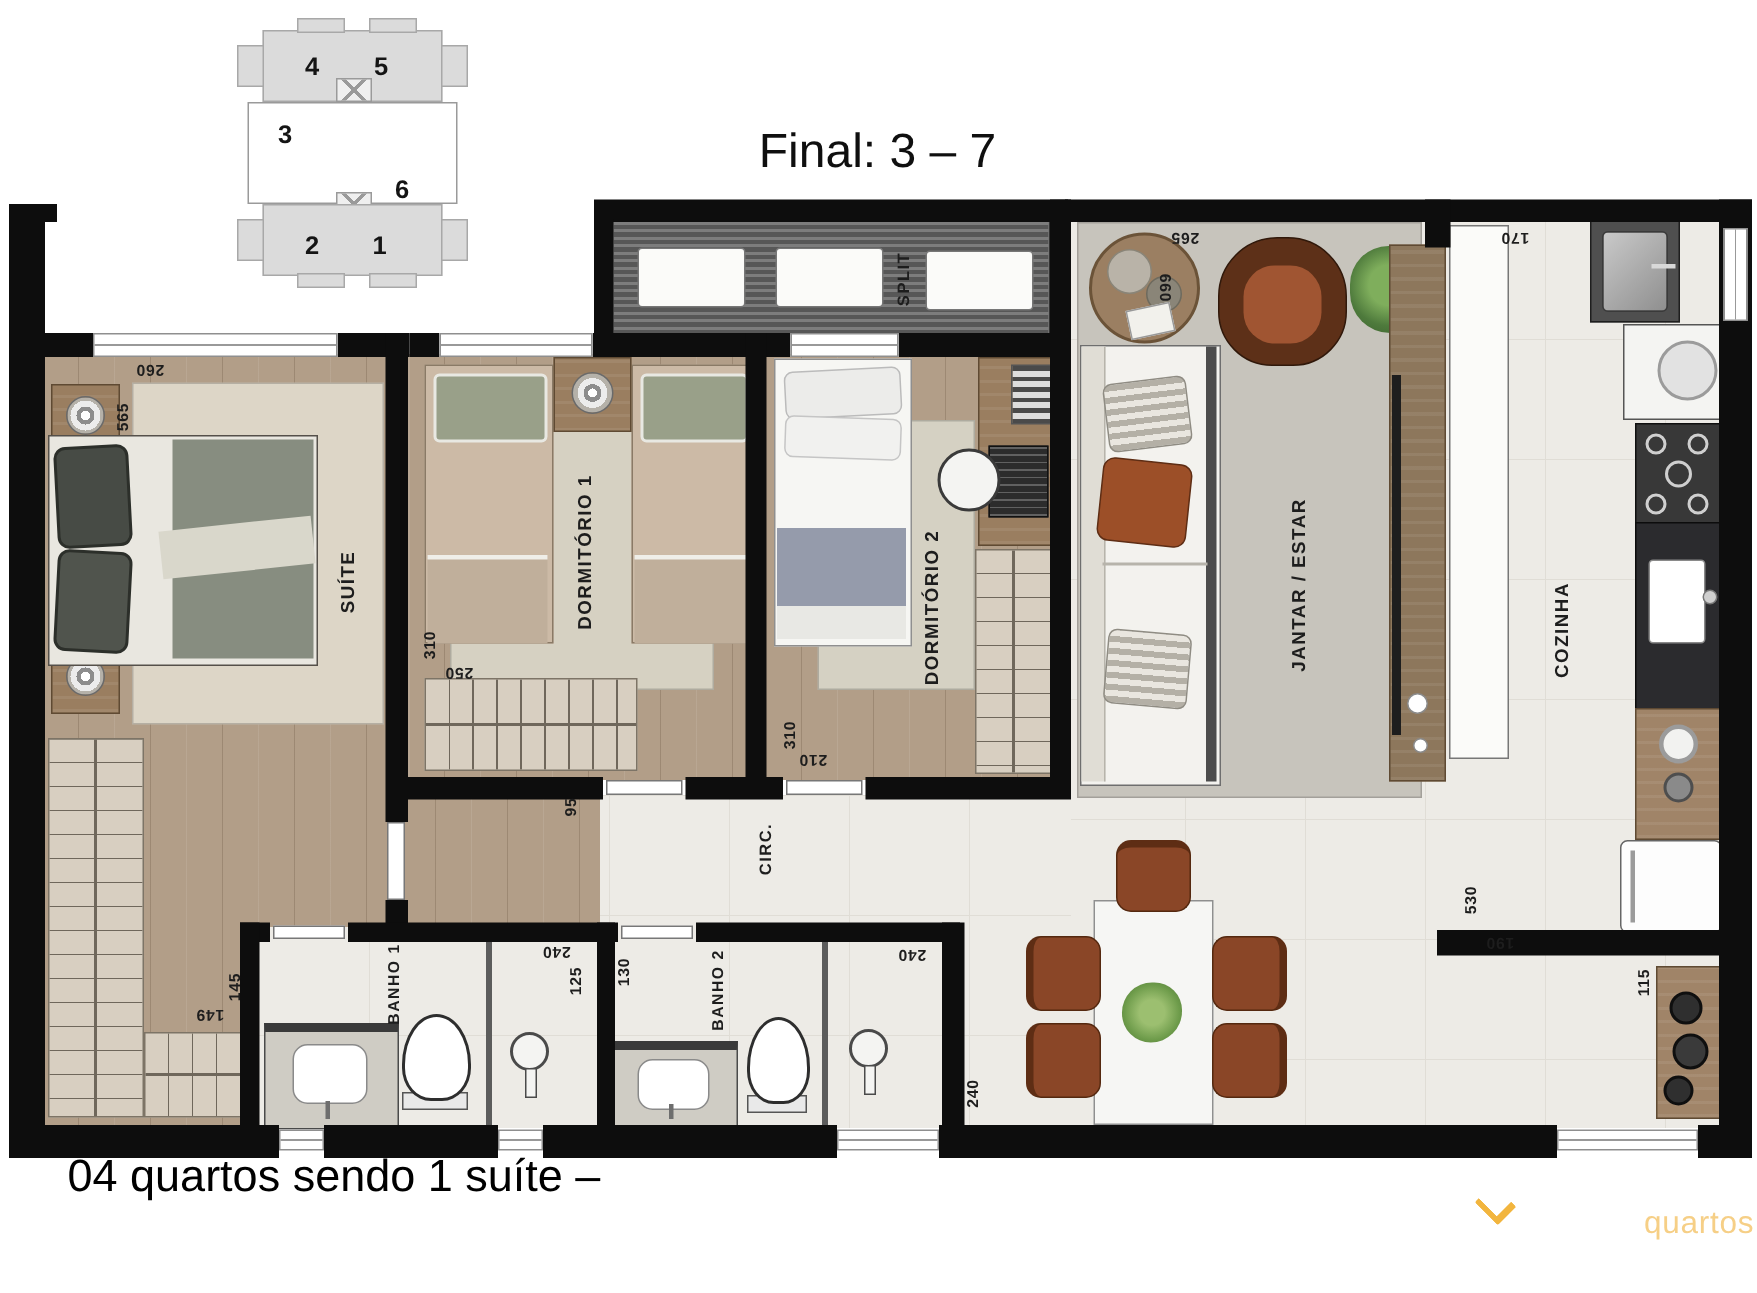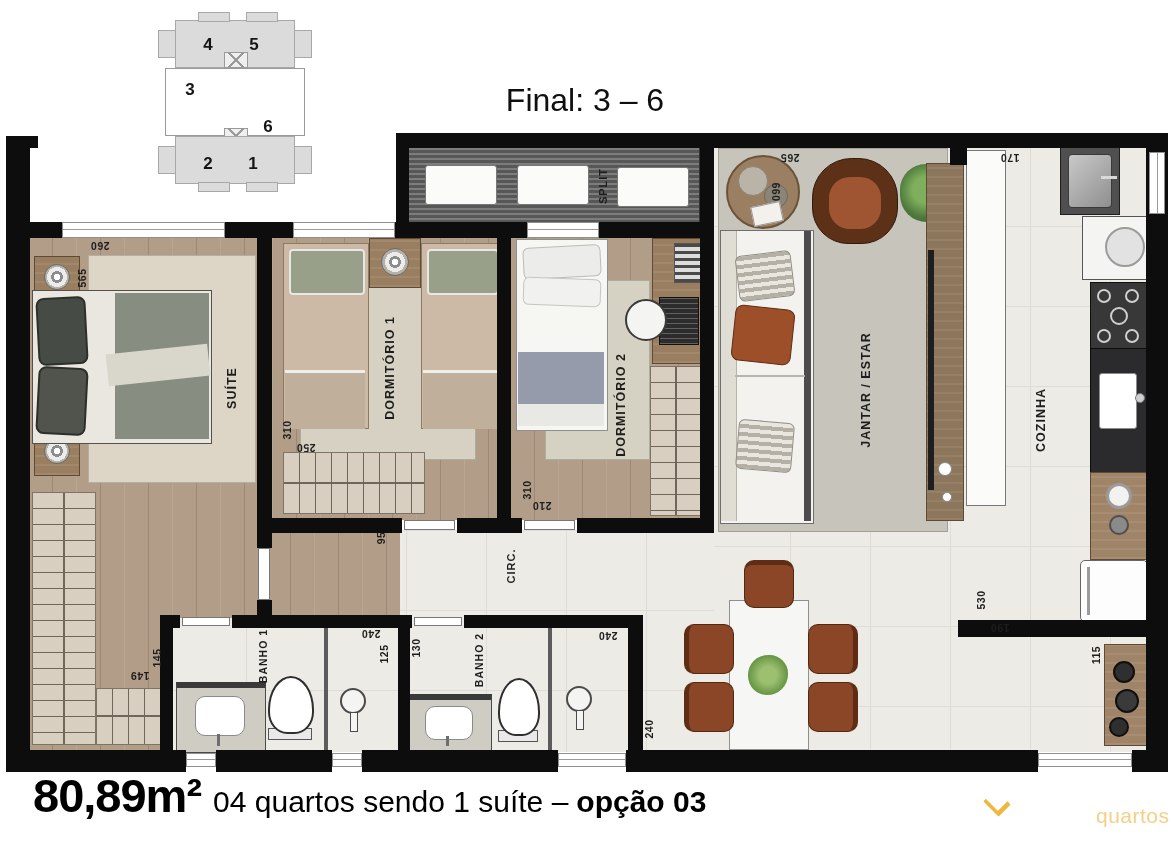--- a/index.html
+++ b/index.html
@@ -82,21 +82,21 @@
     <div class="kp-gray" style="left:158px;top:146px;width:18px;height:28px;"></div>
     <div class="kp-gray" style="left:294px;top:146px;width:18px;height:28px;"></div>
     <span class="kp-num" style="left:208px;top:45px;">4</span>
     <span class="kp-num" style="left:254px;top:45px;">5</span>
     <span class="kp-num" style="left:190px;top:90px;">3</span>
     <span class="kp-num" style="left:268px;top:127px;">6</span>
     <span class="kp-num" style="left:208px;top:164px;">2</span>
     <span class="kp-num" style="left:253px;top:164px;">1</span>
   </div>
 
-  <div class="title">Final: 3 – 6</div>
+  <div class="title">Final: 3 – 7</div>
 
   <div class="abs" style="left:0;top:0;width:1171px;height:862px;">
 
     <div class="tile" style="left:710px;top:146px;width:440px;height:606px;"></div>
     <div class="tile" style="left:166px;top:530px;width:548px;height:222px;"></div>
     <div class="wood" style="left:28px;top:236px;width:232px;height:382px;"></div>
     <div class="wood" style="left:28px;top:610px;width:134px;height:142px;"></div>
     <div class="wood" style="left:266px;top:508px;width:134px;height:110px;"></div>
     <div class="wood" style="left:272px;top:236px;width:226px;height:284px;"></div>
     <div class="wood" style="left:510px;top:236px;width:192px;height:284px;"></div>
@@ -307,21 +307,19 @@
     <span class="dim r180" style="left:1000px;top:628px;">190</span>
     <span class="dim r270" style="left:1096px;top:655px;">115</span>
     <span class="dim r270" style="left:649px;top:729px;">240</span>
     <span class="dim r180" style="left:371px;top:634px;">240</span>
     <span class="dim r270" style="left:384px;top:654px;">125</span>
     <span class="dim r270" style="left:416px;top:648px;">130</span>
     <span class="dim r180" style="left:608px;top:636px;">240</span>
   </div>
 
   <div class="footer">
-    <span class="area">80,89m²</span>
     <span class="desc">04 quartos sendo 1 suíte –</span>
-    <span class="opt">opção 03</span>
   </div>
 
   <div class="chev"></div>
   <div class="wmark">quartos</div>
 
 </div>
 
 </body></html>

